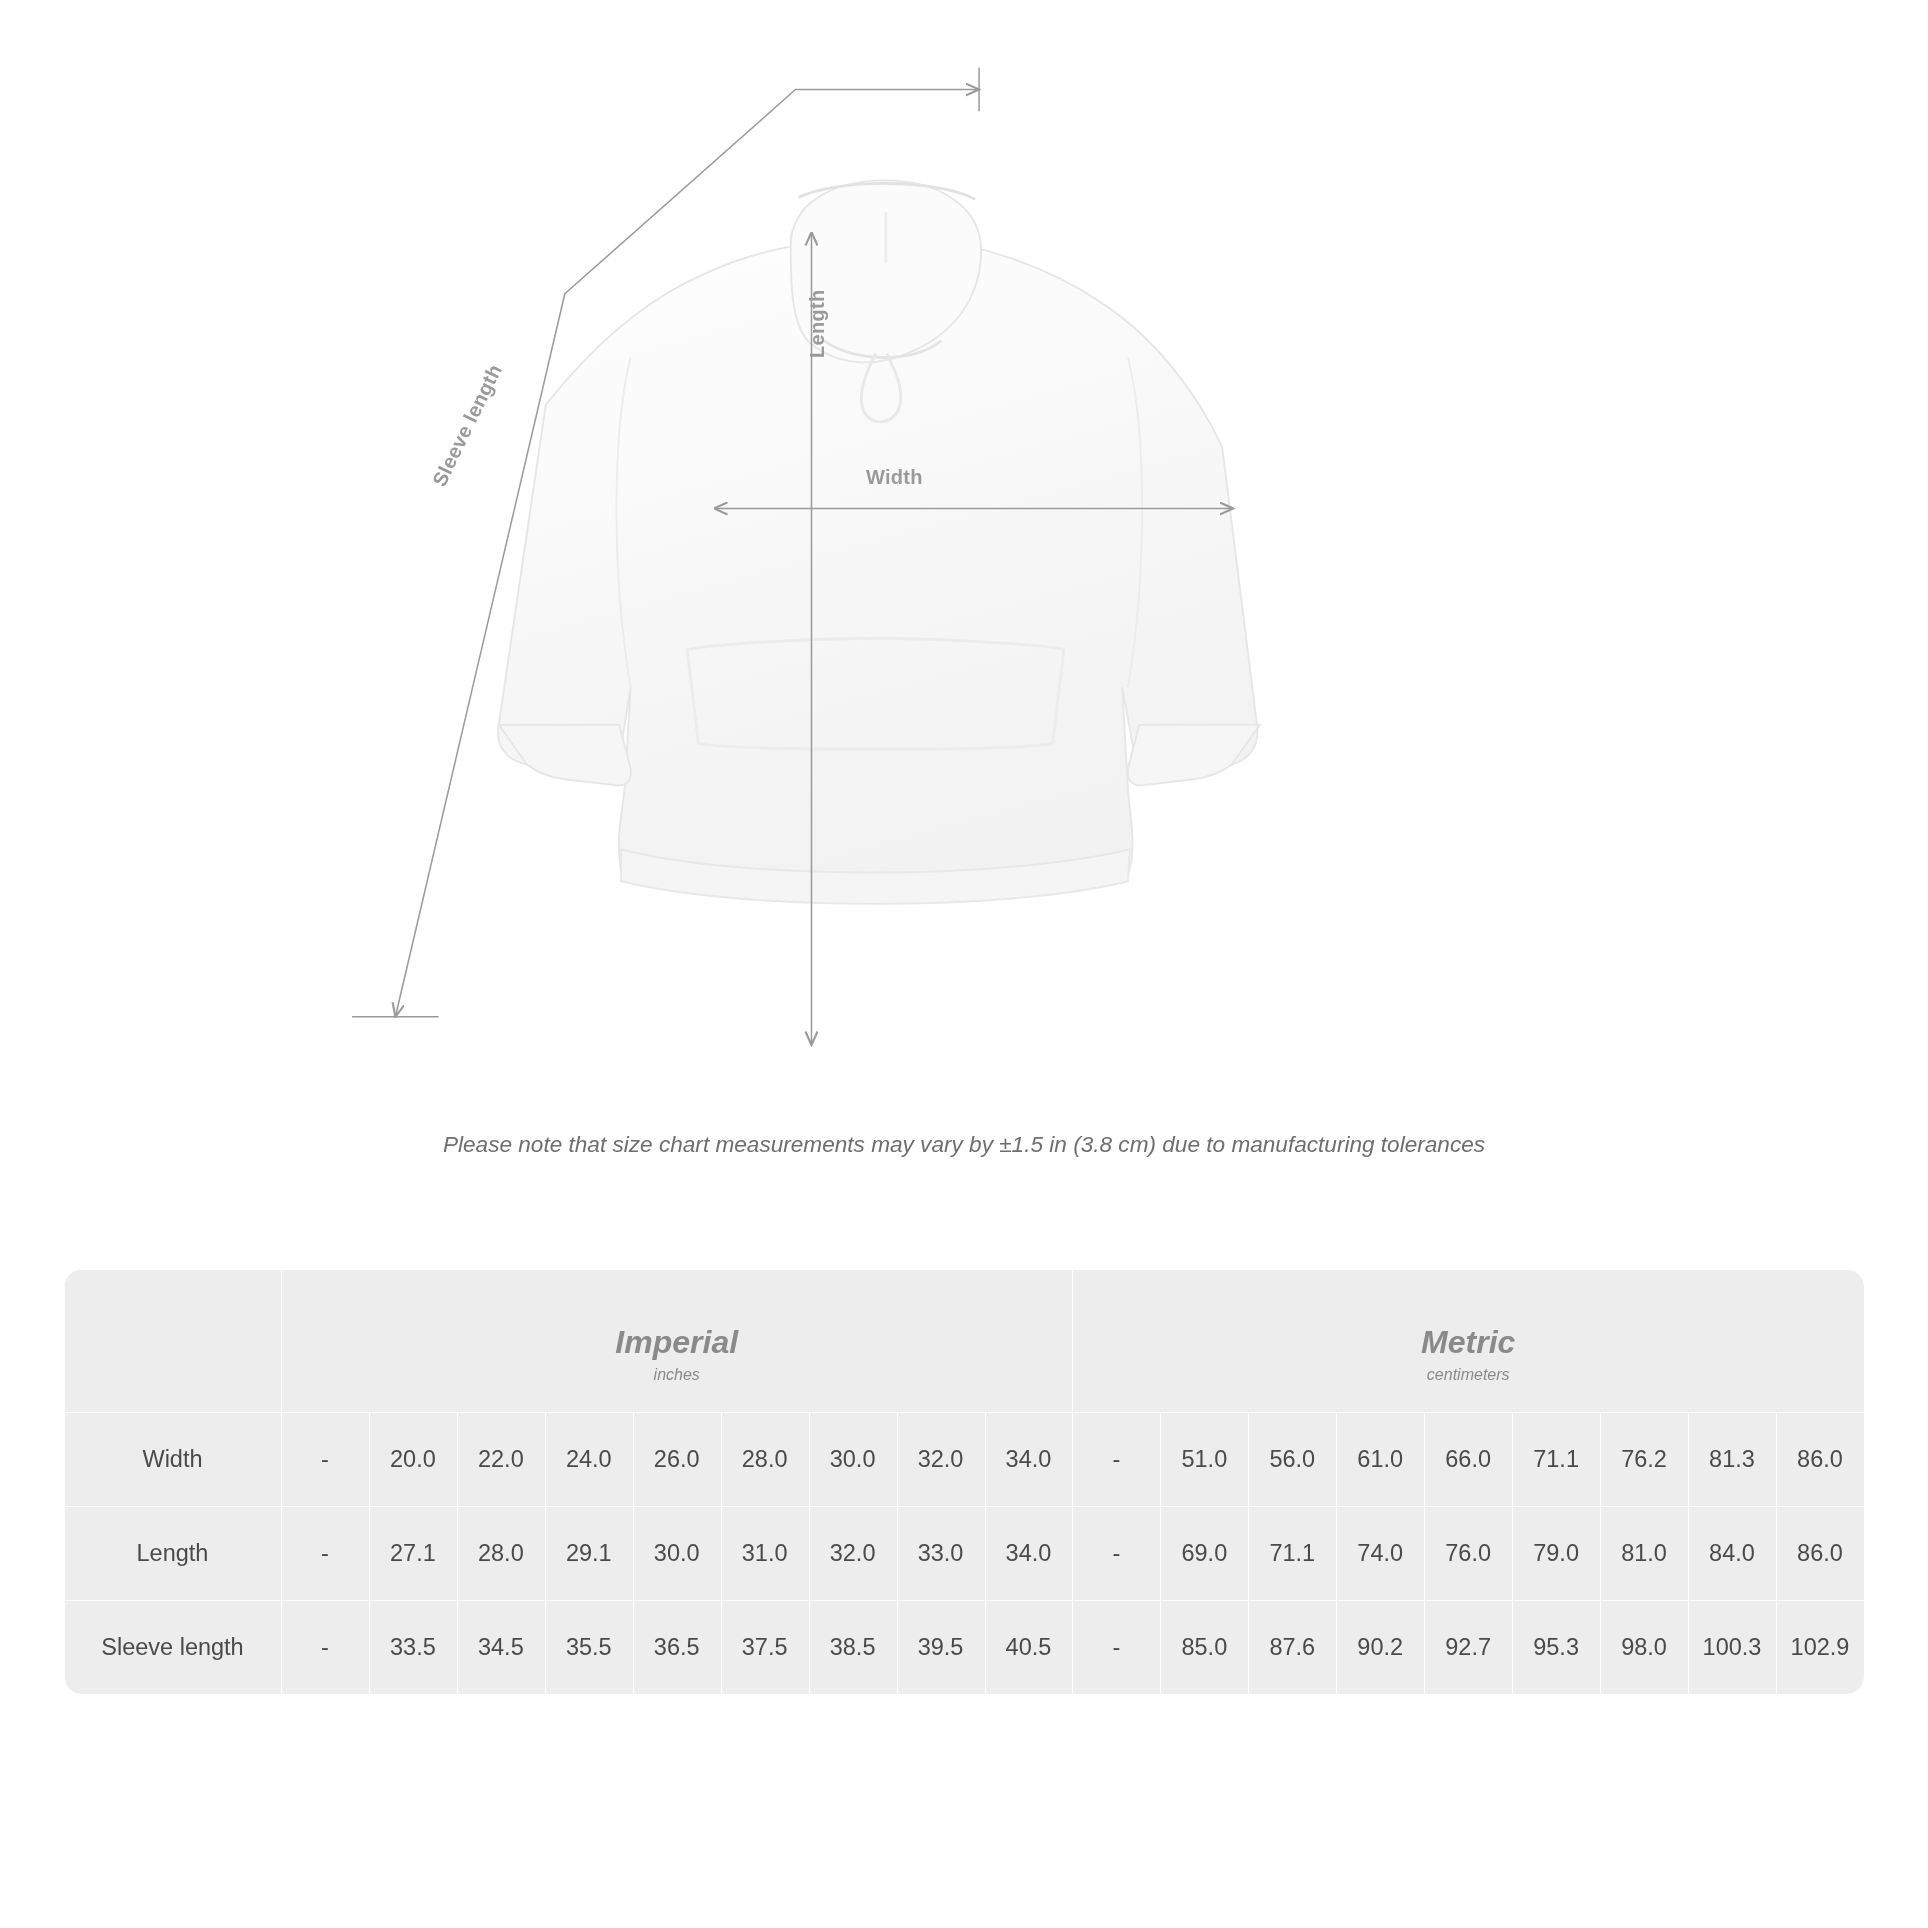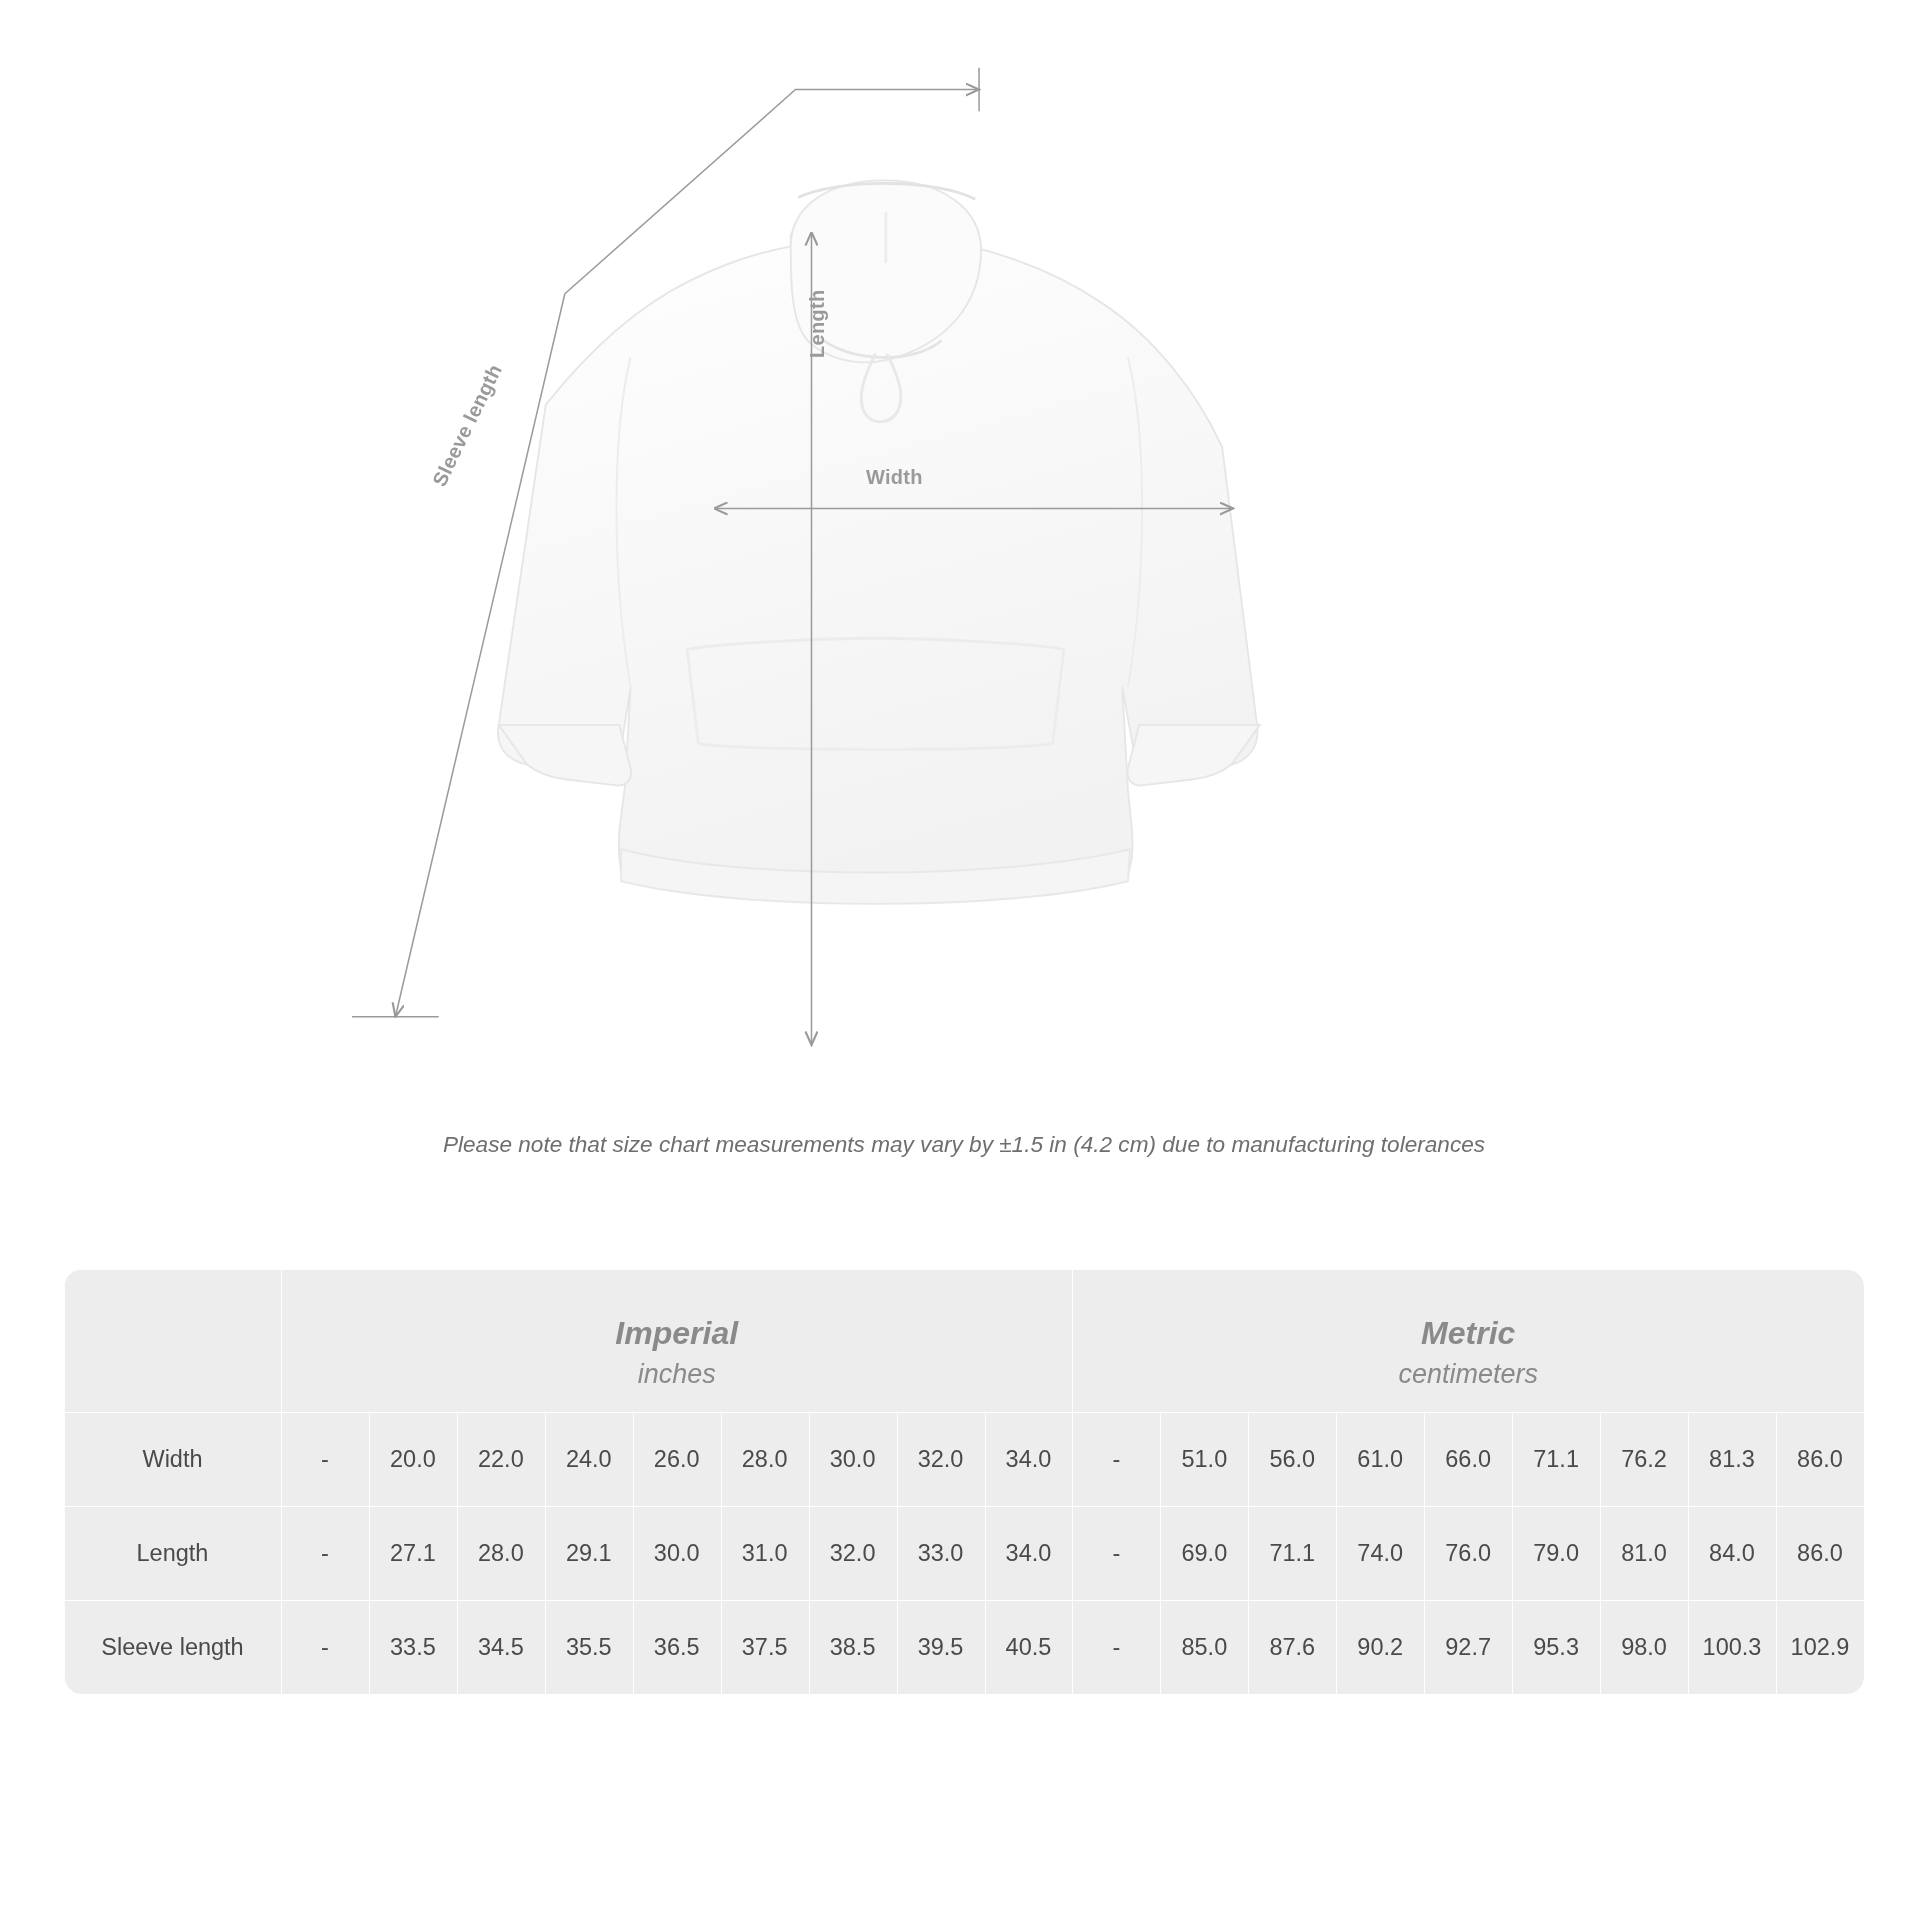--- a/index.html
+++ b/index.html
@@ -106,21 +106,21 @@
   }
   .unit-title {
     font-size: 32px;
     font-weight: bold;
     font-style: italic;
     color: #8a8a8a;
     line-height: 1.25;
     margin-top: 28px;
   }
   .unit-sub {
-    font-size: 27px;
+    font-size: 16px;
     font-style: italic;
     color: #8a8a8a;
     line-height: 1.6;
   }
   .head-row td {
     height: 92px;
     font-size: 23.5px;
     font-weight: bold;
     color: #4a4a4a;
   }
@@ -227,21 +227,21 @@
       <line x1="374" y1="1080" x2="466" y2="1080" stroke="#9a9a9a" stroke-width="1.6"></line>
 
       <line x1="840" y1="1110" x2="884" y2="1110" stroke="#9a9a9a" stroke-width="0"></line>
     </svg>
 
     <div class="dim-label label-width">Width</div>
     <div class="dim-label label-length">Length</div>
     <div class="dim-label label-sleeve">Sleeve length</div>
   </div>
 
-  <div class="subtitle">Please note that size chart measurements may vary by ±1.5 in (4.2 cm) due to manufacturing tolerances</div>
+  <div class="subtitle">Please note that size chart measurements may vary by ±1.5 in (3.8 cm) due to manufacturing tolerances</div>
 
   <div class="table-wrap">
     <table class="sizes">
       <colgroup>
         <col style="width:217px">
         <col span="18">
       </colgroup>
       <tbody>
         <tr class="unit-row">
           <td class="corner rounded-tl"></td>

